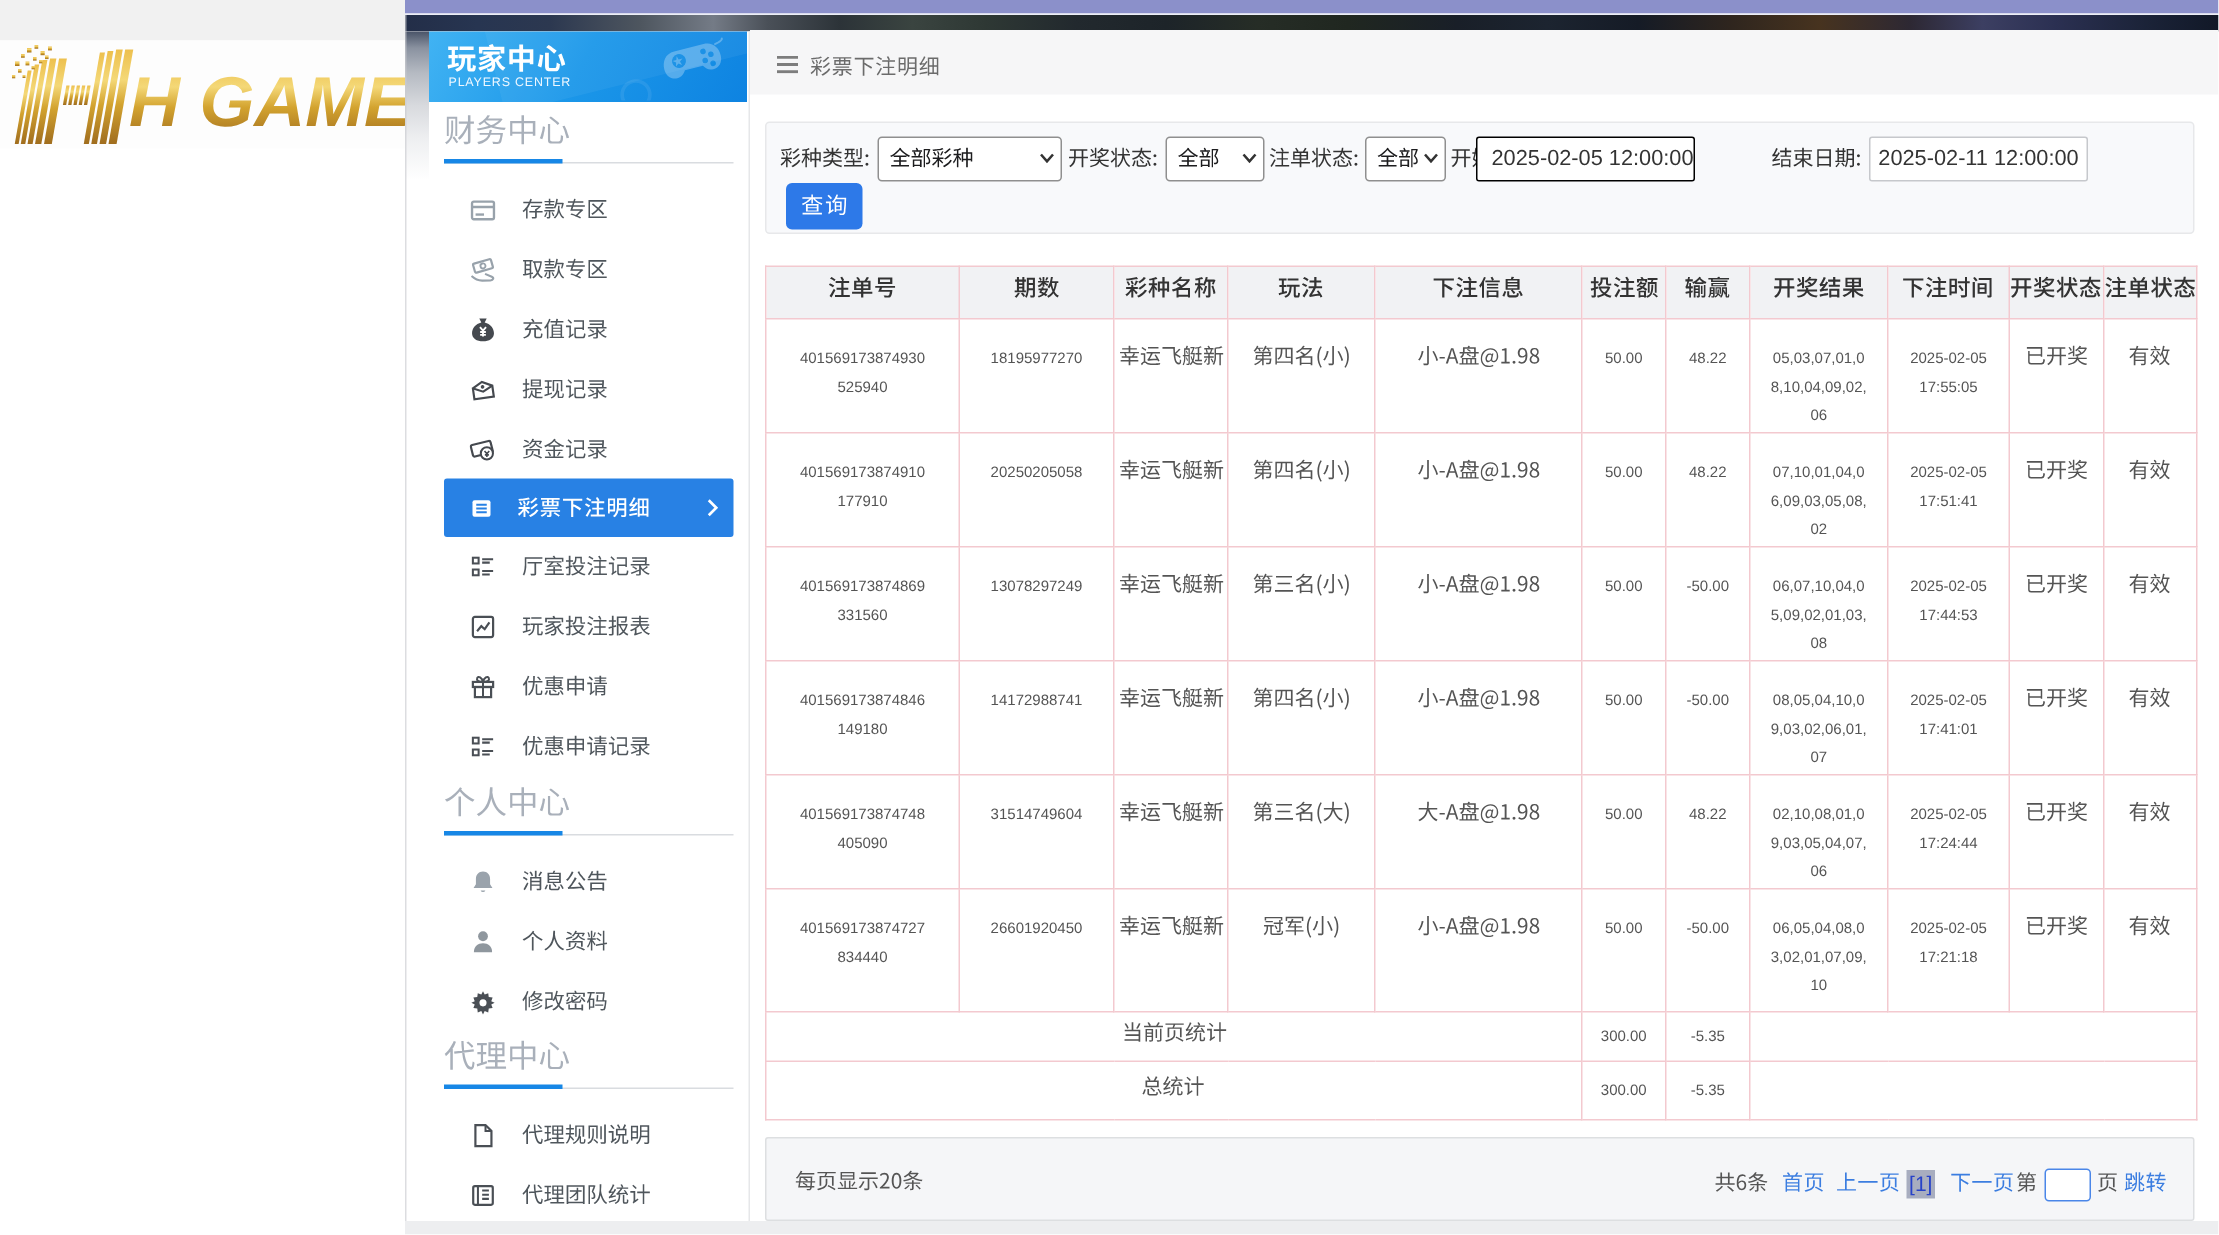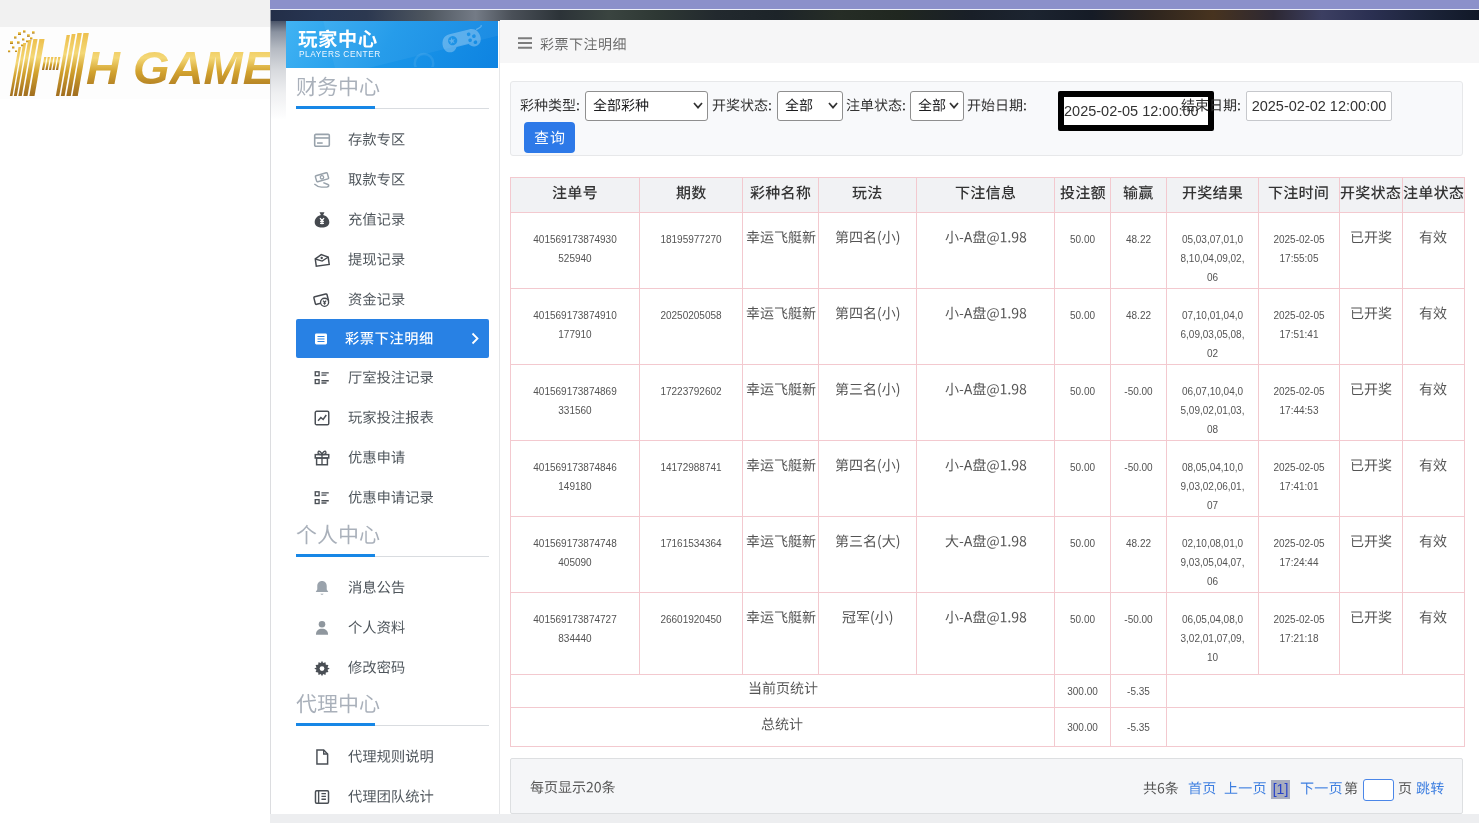--- a/index.html
+++ b/index.html
@@ -555,31 +555,31 @@
   </svg>
 <div style="position:absolute;left:967px;top:98px;width:60px;height:16px"><svg width="60" height="16" viewBox="0 0 60 16">
       <g fill="#333333" transform="translate(0,12.32) scale(0.14,-0.14)">
         <use href="#g5f00" x="0"></use>
         <use href="#g59cb" x="100"></use>
         <use href="#g65e5" x="200"></use>
         <use href="#g671f" x="300"></use>
         <use href="#g3a" x="400"></use>
       </g>
     </svg></div>
-<div class="ab" style="left:1058px;top:91px;width:144px;height:28px;background:#fff;border:6px solid #000000;border-radius:2px;font-size:14.5px;color:#333;line-height:28px;text-align:left">2025-02-05 12:00:00</div>
+<div class="ab" style="left:984px;top:91px;width:144px;height:28px;background:#fff;border:1px solid #000000;border-radius:2px;font-size:14.5px;color:#333;line-height:28px;text-align:right">2025-02-05 12:00:00</div>
 <div style="position:absolute;left:1181px;top:98px;width:60px;height:16px"><svg width="60" height="16" viewBox="0 0 60 16">
       <g fill="#333333" transform="translate(0,12.32) scale(0.14,-0.14)">
         <use href="#g7ed3" x="0"></use>
         <use href="#g675f" x="100"></use>
         <use href="#g65e5" x="200"></use>
         <use href="#g671f" x="300"></use>
         <use href="#g3a" x="400"></use>
       </g>
     </svg></div>
-<div class="ab" style="left:1246px;top:91px;width:144px;height:28px;background:#fff;border:1px solid #c6c8cc;border-radius:2px;font-size:14.5px;color:#333;line-height:28px;text-align:center">2025-02-02 12:00:00</div>
+<div class="ab" style="left:1246px;top:91px;width:144px;height:28px;background:#fff;border:1px solid #c6c8cc;border-radius:2px;font-size:14.5px;color:#333;line-height:28px;text-align:center">2025-02-11 12:00:00</div>
 <div class="ab" style="left:524px;top:122px;width:51px;height:31px;background:#2d79e8;border-radius:4px;text-align:center;line-height:31px"><svg width="32" height="17" viewBox="0 0 32 17" style="vertical-align:middle">
       <g fill="#ffffff" transform="translate(0,13.2) scale(0.15,-0.15)">
         <use href="#g67e5" x="0"></use>
         <use href="#g8be2" x="106.7"></use>
       </g>
     </svg></div>
 <table class="ab" style="left:510px;top:177px;width:953px">
     <colgroup>
       <col style="width:129px">
       <col style="width:103px">
@@ -777,21 +777,21 @@
           </svg></td>
         <td><svg width="29" height="16" viewBox="0 0 29 16">
             <g fill="#545454" transform="translate(0,12.32) scale(0.14,-0.14)">
               <use href="#g6709" x="0"></use>
               <use href="#g6548" x="100"></use>
             </g>
           </svg></td>
       </tr>
       <tr style="height:76px">
         <td class="num">401569173874869<br>331560</td>
-        <td class="num">17223792602</td>
+        <td class="num">13078297249</td>
         <td><svg width="70" height="16" viewBox="0 0 70 16">
             <g fill="#545454" transform="translate(0,12.32) scale(0.14,-0.14)">
               <use href="#g5e78" x="0"></use>
               <use href="#g8fd0" x="100"></use>
               <use href="#g98de" x="200"></use>
               <use href="#g8247" x="300"></use>
               <use href="#g65b0" x="400"></use>
             </g>
           </svg></td>
         <td><svg width="66" height="16" viewBox="0 0 66 16">
@@ -883,21 +883,21 @@
           </svg></td>
         <td><svg width="29" height="16" viewBox="0 0 29 16">
             <g fill="#545454" transform="translate(0,12.32) scale(0.14,-0.14)">
               <use href="#g6709" x="0"></use>
               <use href="#g6548" x="100"></use>
             </g>
           </svg></td>
       </tr>
       <tr style="height:76px">
         <td class="num">401569173874748<br>405090</td>
-        <td class="num">17161534364</td>
+        <td class="num">31514749604</td>
         <td><svg width="70" height="16" viewBox="0 0 70 16">
             <g fill="#545454" transform="translate(0,12.32) scale(0.14,-0.14)">
               <use href="#g5e78" x="0"></use>
               <use href="#g8fd0" x="100"></use>
               <use href="#g98de" x="200"></use>
               <use href="#g8247" x="300"></use>
               <use href="#g65b0" x="400"></use>
             </g>
           </svg></td>
         <td><svg width="66" height="16" viewBox="0 0 66 16">

